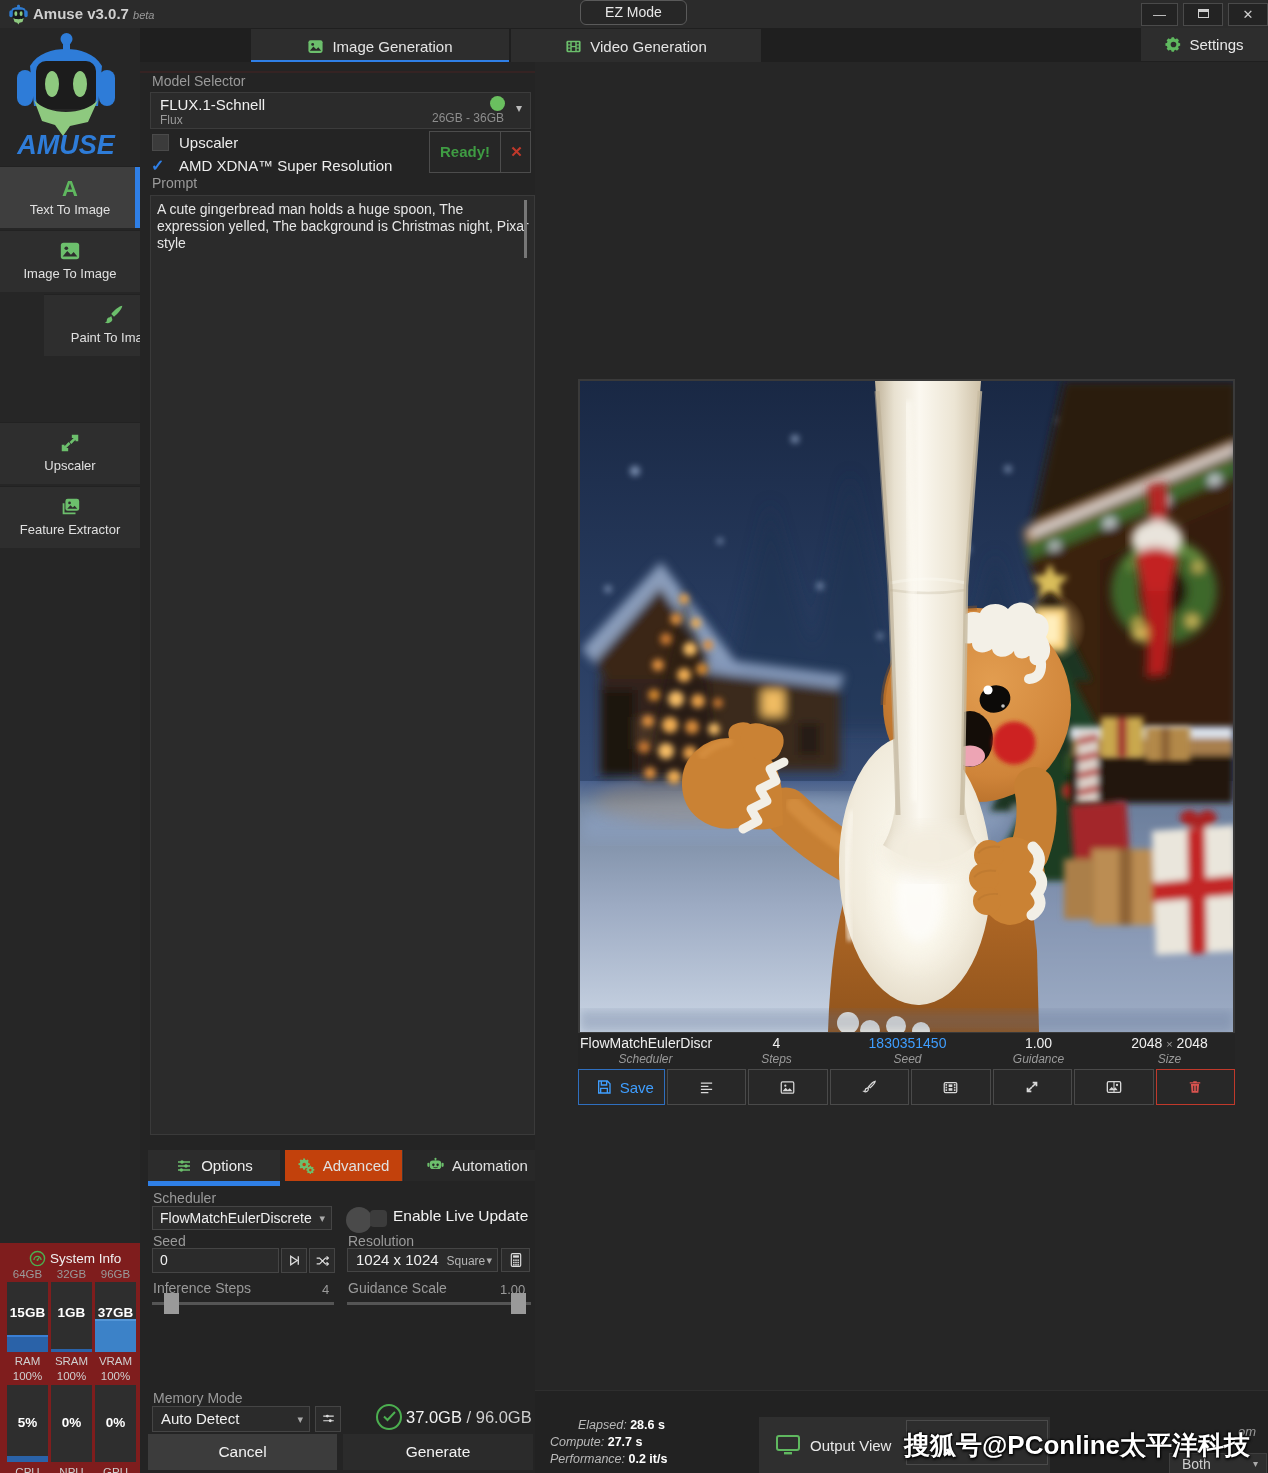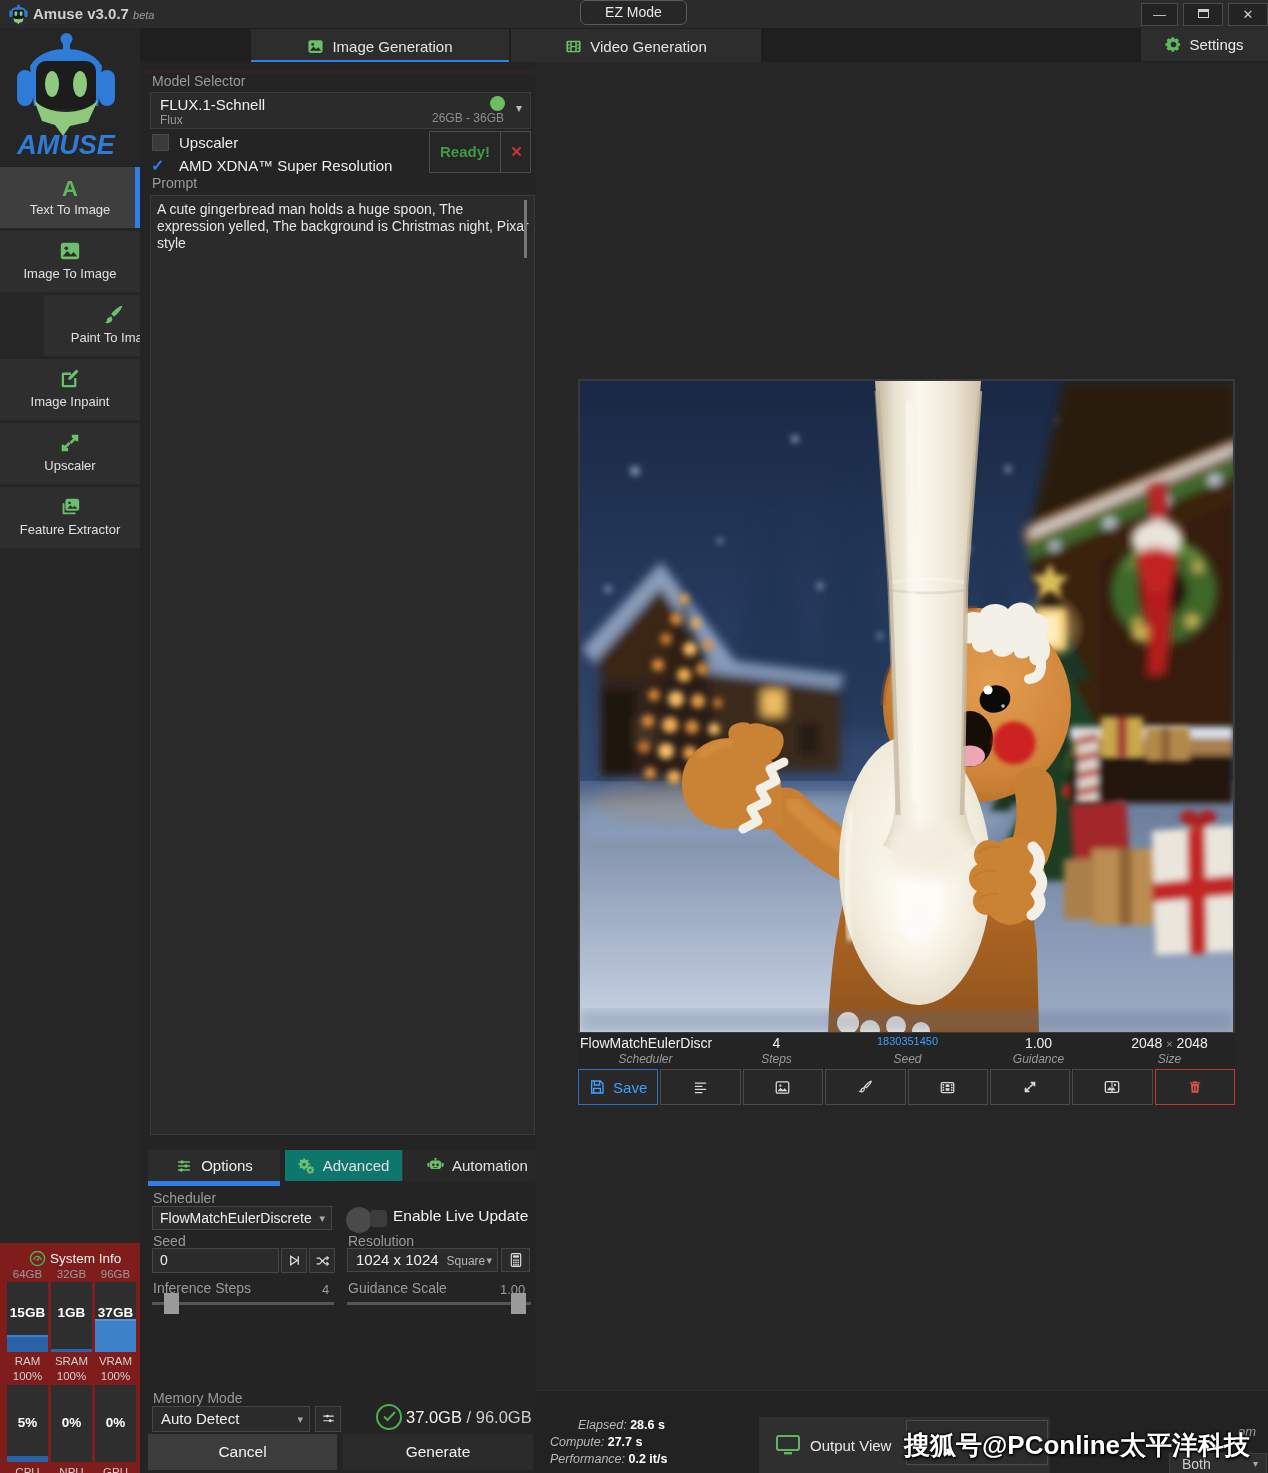--- a/index.html
+++ b/index.html
@@ -121,28 +121,20 @@
         </div>
       Image To Image
     </div>
     <div class="sbtn" style="top:266px;margin-left:44px;">
       <div class="ic">
           <svg width="24" height="22" viewBox="0 0 24 24" style="margin:0 auto">
             <path fill="#6cbf6c" d="M21 2c-3 0-9 5-12 9l3 3c4-3 9-9 9-12zM9 13l-1.5 1.5c-2 0-3.5 1.5-3.5 4.5-1 1-2 1-2 1s3 2 6 0 2-4 2-4z"></path>
           </svg>
         </div>
       Paint To Image
-    </div>
-    <div class="sbtn" style="top:330px;">
-      <div class="ic">
-          <svg width="24" height="22" viewBox="0 0 24 24" style="margin:0 auto">
-            <path fill="#6cbf6c" d="M19 11v8a2 2 0 01-2 2H5a2 2 0 01-2-2V7a2 2 0 012-2h8v2.5H5.5v11h11V11zM21.7 4.3l-2-2a1 1 0 00-1.4 0l-7.8 7.8-.5 2.9 2.9-.5 7.8-7.8a1 1 0 000-1.4z"></path>
-          </svg>
-        </div>
-      Image Inpaint
     </div>
     <div class="sbtn" style="top:394px;">
       <div class="ic">
           <svg width="24" height="22" viewBox="0 0 24 24" style="margin:0 auto">
             <path fill="#6cbf6c" d="M14 3h7v7h-3V8.5l-4.5 4.5-2-2L16 6.5H14zM10 21H3v-7h3v1.5l4.5-4.5 2 2L8 17.5H10z"></path>
           </svg>
         </div>
       Upscaler
     </div>
     <div class="sbtn" style="top:458px;">
@@ -457,29 +449,29 @@
       <path d="M420 466 Q406 464 398 472 M416 490 Q402 488 394 496 M418 513 Q404 512 398 519" stroke="#aa6c2a" stroke-width="2" fill="none" opacity="0.3"></path>
       <path d="M453 466 q11 10 3 24 q11 10 1 23 q8 12 -5 21" fill="none" stroke="#f2efe6" stroke-width="11" stroke-linecap="round"></path>
       <rect y="630" width="653" height="21" fill="#5a6e90" opacity="0.3" filter="url(#b5)"></rect>
     </svg>
     </div>
     <div id="imginfo">
       <div style="position:absolute;left:2px;top:2px;width:131px;text-align:center;color:#f0f0f0;font-size:14px;">FlowMatchEulerDiscr</div>
       <div style="position:absolute;left:2px;top:19px;width:131px;text-align:center;color:#9a9a9a;font-size:12px;font-style:italic;">Scheduler</div>
       <div style="position:absolute;left:133px;top:2px;width:131px;text-align:center;color:#f0f0f0;font-size:14px;">4</div>
       <div style="position:absolute;left:133px;top:19px;width:131px;text-align:center;color:#9a9a9a;font-size:12px;font-style:italic;">Steps</div>
-      <div style="position:absolute;left:264px;top:2px;width:131px;text-align:center;color:#3f9eff;font-size:11px;">1830351450</div>
+      <div style="position:absolute;left:264px;top:2px;width:131px;text-align:center;color:#3f9eff;font-size:14px;">1830351450</div>
       <div style="position:absolute;left:264px;top:19px;width:131px;text-align:center;color:#9a9a9a;font-size:12px;font-style:italic;">Seed</div>
       <div style="position:absolute;left:395px;top:2px;width:131px;text-align:center;color:#f0f0f0;font-size:14px;">1.00</div>
       <div style="position:absolute;left:395px;top:19px;width:131px;text-align:center;color:#9a9a9a;font-size:12px;font-style:italic;">Guidance</div>
       <div style="position:absolute;left:526px;top:2px;width:131px;text-align:center;color:#f0f0f0;font-size:14px;">2048 <span style="color:#9a9a9a;font-size:11px;">×</span> 2048</div>
       <div style="position:absolute;left:526px;top:19px;width:131px;text-align:center;color:#9a9a9a;font-size:12px;font-style:italic;">Size</div>
     </div>
     <div id="imgbtns">
-      <div class="ibtn" style="border-color:#2f6fbf;">
+      <div class="ibtn" style="border-color:#2f6fbf;padding-left:7px;">
         <svg width="16" height="16" viewBox="0 0 24 24">
             <path fill="none" stroke="#3f9eff" stroke-width="2" d="M4 3h13l4 4v14H4zM8 3v6h8V3M7 14h10v7H7z"></path>
           </svg>
         <span style="color:#3f9eff;font-size:15px;">Save</span>
         </div>
       <div class="ibtn">
           <svg width="17" height="15" viewBox="0 0 24 24">
             <g stroke="#d9d9d9" stroke-width="2" fill="none">
               <path d="M3 5h18M3 10h12M3 15h18M3 20h12"></path>
             </g>
@@ -543,21 +535,21 @@
       <svg width="18" height="16" viewBox="0 0 24 24">
           <g stroke="#6cbf6c" stroke-width="2.2" fill="none">
             <path d="M3 6h18M3 12h18M3 18h18"></path>
           </g>
           <circle cx="9" cy="6" r="2.6" fill="#6cbf6c"></circle>
           <circle cx="15" cy="12" r="2.6" fill="#6cbf6c"></circle>
           <circle cx="8" cy="18" r="2.6" fill="#6cbf6c"></circle>
         </svg>
       Options</div>
     <div style="position:absolute;left:8px;top:43px;width:132px;height:5px;background:#2f7fe6;"></div>
-    <div style="position:absolute;left:145px;top:12px;width:118px;height:31px;background:#0f766e;border-right:1px solid #3a3a3a;display:flex;align-items:center;justify-content:center;gap:7px;color:#e0e0e0;font-size:15px;">
+    <div style="position:absolute;left:145px;top:12px;width:118px;height:31px;background:#c2410c;border-right:1px solid #3a3a3a;display:flex;align-items:center;justify-content:center;gap:7px;color:#e0e0e0;font-size:15px;">
       <svg width="18" height="17" viewBox="0 0 24 24">
           <path fill="#6cbf6c" d="M9 2l.5 2c.5.1 1 .3 1.4.6l1.9-1 1.6 1.6-1 1.9c.3.4.5.9.6 1.4l2 .5v2.2l-2 .5c-.1.5-.3 1-.6 1.4l1 1.9-1.6 1.6-1.9-1c-.4.3-.9.5-1.4.6L9 18H6.8l-.5-2c-.5-.1-1-.3-1.4-.6l-1.9 1-1.6-1.6 1-1.9c-.3-.4-.5-.9-.6-1.4L-.2 11 0 8.8l2-.5c.1-.5.3-1 .6-1.4l-1-1.9L3.2 3.4l1.9 1c.4-.3.9-.5 1.4-.6l.5-2zM8 8a2.5 2.5 0 100 5 2.5 2.5 0 000-5z"></path>
           <path fill="#6cbf6c" d="M17.5 12.5l.4 1.4c.4.1.7.2 1 .4l1.3-.7 1.1 1.1-.7 1.3c.2.3.3.6.4 1l1.4.4v1.6l-1.4.4c-.1.4-.2.7-.4 1l.7 1.3-1.1 1.1-1.3-.7c-.3.2-.6.3-1 .4l-.4 1.4h-1.6l-.4-1.4c-.4-.1-.7-.2-1-.4l-1.3.7-1.1-1.1.7-1.3c-.2-.3-.3-.6-.4-1l-1.4-.4v-1.6l1.4-.4c.1-.4.2-.7.4-1l-.7-1.3 1.1-1.1 1.3.7c.3-.2.6-.3 1-.4l.4-1.4zm-.8 4.2a1.8 1.8 0 100 3.6 1.8 1.8 0 000-3.6z"></path>
         </svg>
       Advanced</div>
     <div style="position:absolute;left:264px;top:12px;width:131px;height:31px;background:#282828;display:flex;align-items:center;justify-content:flex-start;padding-left:22px;gap:7px;color:#e0e0e0;font-size:15px;overflow:hidden;">
       <svg width="19" height="17" viewBox="0 0 24 24">
           <path fill="#6cbf6c" d="M11 2h2v3h-2z"></path>
           <circle cx="12" cy="2.6" r="1.4" fill="#6cbf6c"></circle>
           <rect x="4" y="5" width="16" height="12" rx="4" fill="#6cbf6c"></rect>

